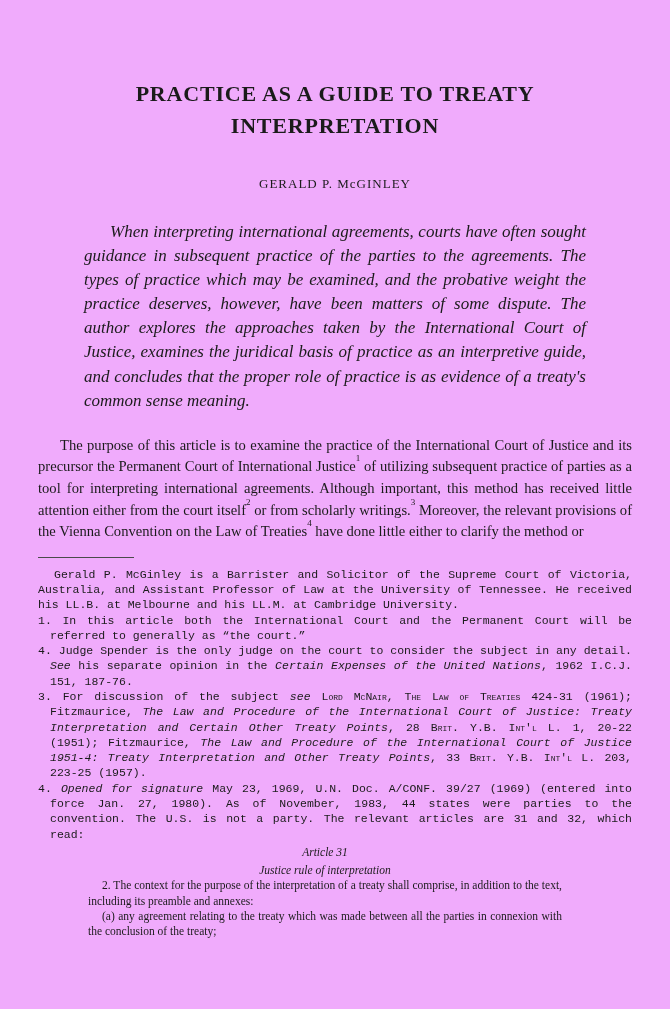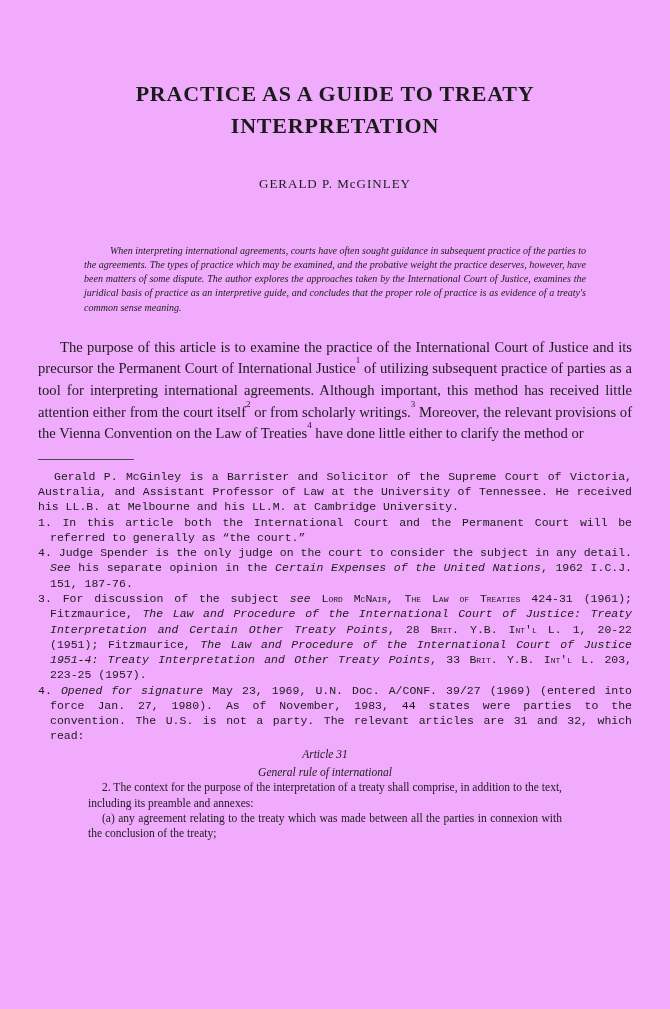--- a/index.html
+++ b/index.html
@@ -22,23 +22,23 @@
     font-weight: 700;
     letter-spacing: 0.8px;
   }
   .author {
     margin-top: 34px;
     text-align: center;
     font-size: 13px;
     letter-spacing: 1px;
   }
   .abstract {
-    margin: 52px 46px 0 46px;
+    margin: 28px 46px 0 46px;
     font-style: italic;
-    font-size: 10px;
+    font-size: 17px;
     line-height: 1.42;
     text-align: justify;
     text-indent: 26px;
   }
   .body-para {
     margin: 22px 0 0 0;
     font-size: 14.6px;
     line-height: 1.48;
     text-align: justify;
     text-indent: 22px;
@@ -90,19 +90,19 @@
     <p class="fn hang">1. In this article both the International Court and the Permanent Court will be referred to generally as “the court.”</p>
 
     <p class="fn hang"><span>4. Judge Spender is the only judge on the court to consider the subject in any detail. </span><span class="it">See</span><span> his separate opinion in the </span><span class="it">Certain Expenses of the United Nations</span><span>, 1962 I.C.J. 151, 187-76.</span></p>
 
     <p class="fn hang"><span>3. For discussion of the subject </span><span class="it">see </span><span class="sc">Lord McNair, The Law of Treaties</span><span> 424-31 (1961); Fitzmaurice, </span><span class="it">The Law and Procedure of the International Court of Justice: Treaty Interpretation and Certain Other Treaty Points</span><span>, 28 </span><span class="sc">Brit. Y.B. Int'l L.</span><span> 1, 20-22 (1951); Fitzmaurice, </span><span class="it">The Law and Procedure of the International Court of Justice 1951-4: Treaty Interpretation and Other Treaty Points</span><span>, 33 </span><span class="sc">Brit. Y.B. Int'l L.</span><span> 203, 223-25 (1957).</span></p>
 
     <p class="fn hang"><span>4. </span><span class="it">Opened for signature</span><span> May 23, 1969, U.N. Doc. A/CONF. 39/27 (1969) (entered into force Jan. 27, 1980). As of November, 1983, 44 states were parties to the convention. The U.S. is not a party. The relevant articles are 31 and 32, which read:</span></p>
 
     <div class="quote-block">
       <p class="quote-heading">Article 31</p>
-      <p class="quote-heading">General rule of international</p>
+      <p class="quote-heading">Justice rule of interpretation</p>
       <p class="quote-para">2. The context for the purpose of the interpretation of a treaty shall comprise, in addition to the text, including its preamble and annexes:</p>
       <p class="quote-para">(a) any agreement relating to the treaty which was made between all the parties in connexion with the conclusion of the treaty;</p>
     </div>
   </div>
 
 </div>
 
 </body></html>

